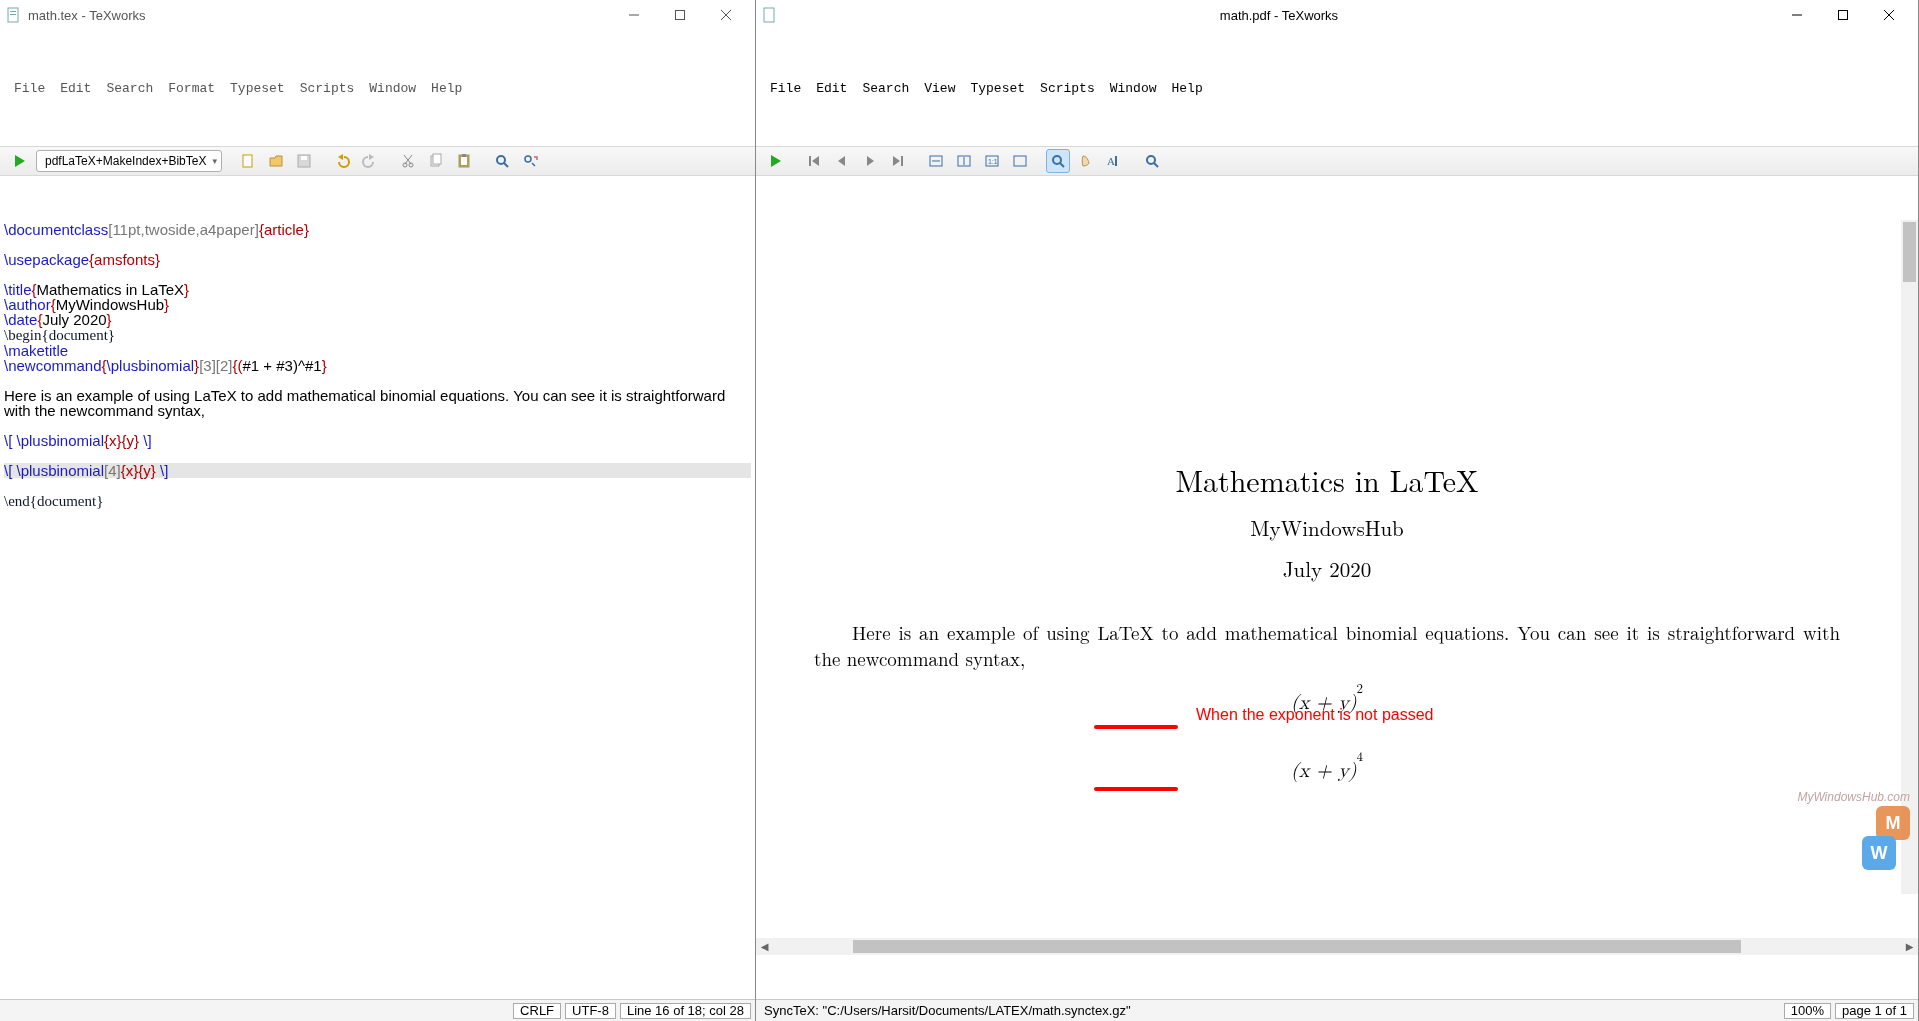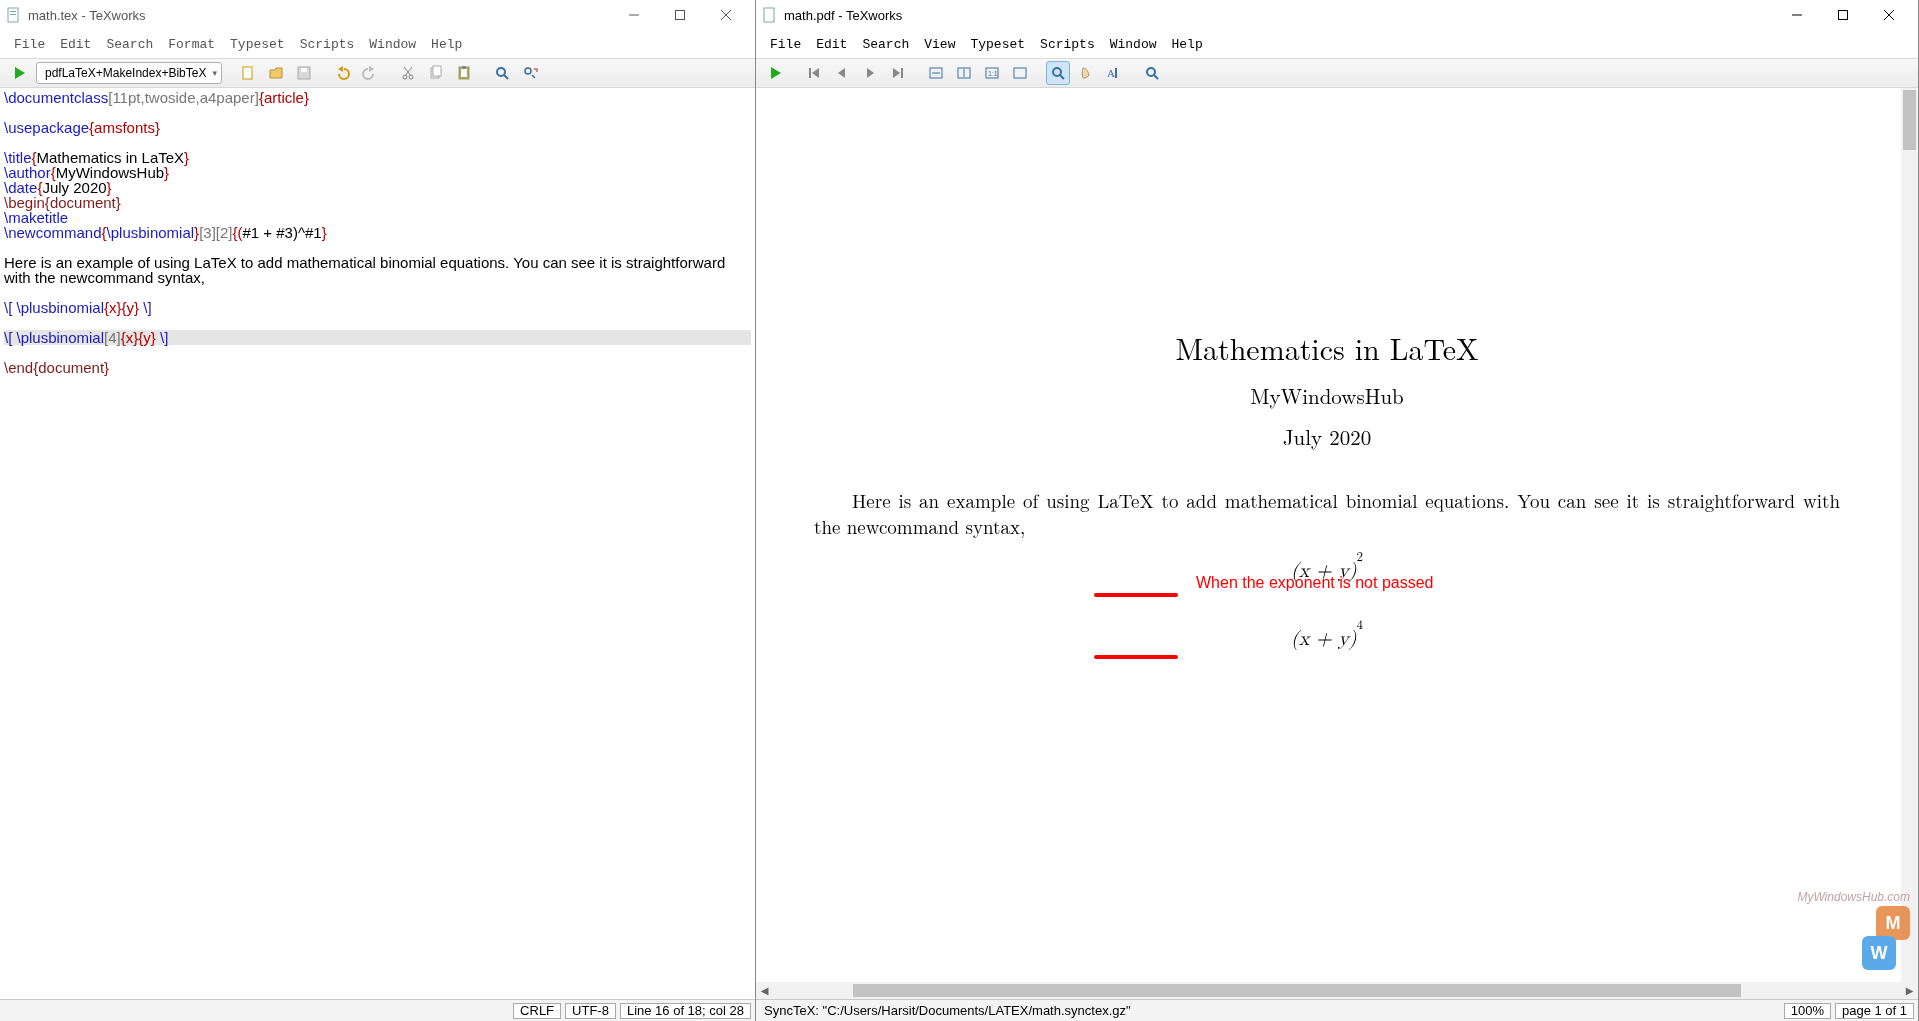--- a/index.html
+++ b/index.html
@@ -8,31 +8,32 @@
   font-size: 13px;
   background: #fff;
   overflow: hidden;
   width: 1919px; height: 1021px;
   display: flex;
 }
 .window {
   display: flex; flex-direction: column;
   border-right: 1px solid #888;
   height: 100%;
+  gap: 44px;
 }
 .window.left { width: 756px; }
 .window.right { flex: 1; }
 
 .titlebar {
   height: 30px; display: flex; align-items: center;
   padding: 0 6px; background: #fff;
 }
 .titlebar .tbicon { width: 16px; height: 16px; margin-right:6px; display:inline-flex; align-items:center; justify-content:center; }
 .titlebar .title { flex:1; font-size:13px; color:#555; }
-.window.right .titlebar .title { color:#000; }
+.window.right .titlebar .title { color:#000;text-align:center; }
 .winbtns { display:flex; }
 .winbtn { width:46px; height:30px; display:flex; align-items:center; justify-content:center; color:#555; }
 .window.right .winbtn { color:#000; }
 .winbtn svg { width:10px; height:10px; }
 
 .menubar {
   height: 28px; display:flex; align-items:center; gap:3px;
   padding: 0 8px; color:#555;
 }
 .window.right .menubar { color:#000; }
@@ -55,21 +56,21 @@
 
 .editor {
   flex:1; background:#fff; font-family:"Segoe UI",Verdana,sans-serif; font-size:15px;
   padding:2px 4px; overflow:auto; line-height:1.0;
 }
 .editor .line { white-space:pre; min-height:15px; padding:0; }
 .editor .hl { background:#e5e5e5; }
 .cmd { color:#1a1ac0; }
 .opt { color:#777; }
 .brace { color:#b00000; }
-.env { color:#7f1d1d; }
+.env { color:#0f172a;font-family:Liberation Serif, serif; }
 .txt { color:#000; }
 
 .statusbar {
   height:22px; border-top:1px solid #c8c8c8; background:#f4f4f4;
   display:flex; align-items:center; justify-content:flex-end; gap:4px;
   padding:0 4px; font-size:13px;
 }
 .sbox { border:1px solid #aaa; background:#fff; padding:0 6px; height:16px; display:flex; align-items:center; }
 .window.right .statusbar { justify-content:flex-start; }
 .window.right .statusbar .grow { flex:1; }
@@ -93,21 +94,21 @@
 .annot { color:#ff0000; position:absolute; font-family:"Segoe UI",sans-serif; font-size:16px; }
 .underline { position:absolute; height:4px; background:#ff0000; border-radius:2px; }
 
 .vscroll { position:absolute; right:0; top:0; bottom:0; width:17px; background:#f1f1f1; }
 .vscroll .thumb{ position:absolute; left:2px; right:2px; background:#c2c2c2; }
 .hscroll { height:17px; background:#f1f1f1; display:flex; align-items:center; }
 .hscroll .arrow{ width:17px; text-align:center; color:#666; font-size:10px; }
 .hscroll .track{ flex:1; position:relative; height:100%; }
 .hscroll .thumb{ position:absolute; top:2px; bottom:2px; background:#c2c2c2; }
 
-.watermark { position:absolute; right:8px; bottom:12px; opacity:.9; }
+.watermark { position:absolute; right:8px; bottom:24px; opacity:.9; }
 .watermark .txt2{ font-size:12px; color:#b99; font-style:italic; text-shadow:0 0 2px #fff;}
 .watermark .sq{ width:34px;height:34px;border-radius:6px;display:flex;align-items:center;justify-content:center;font-weight:bold;color:#fff;font-size:18px;margin-top:2px;}
 </style>
 </head>
 <body>
 
 <div class="window left">
   <div class="titlebar">
     <span class="tbicon">
       <svg viewBox="0 0 16 16">

